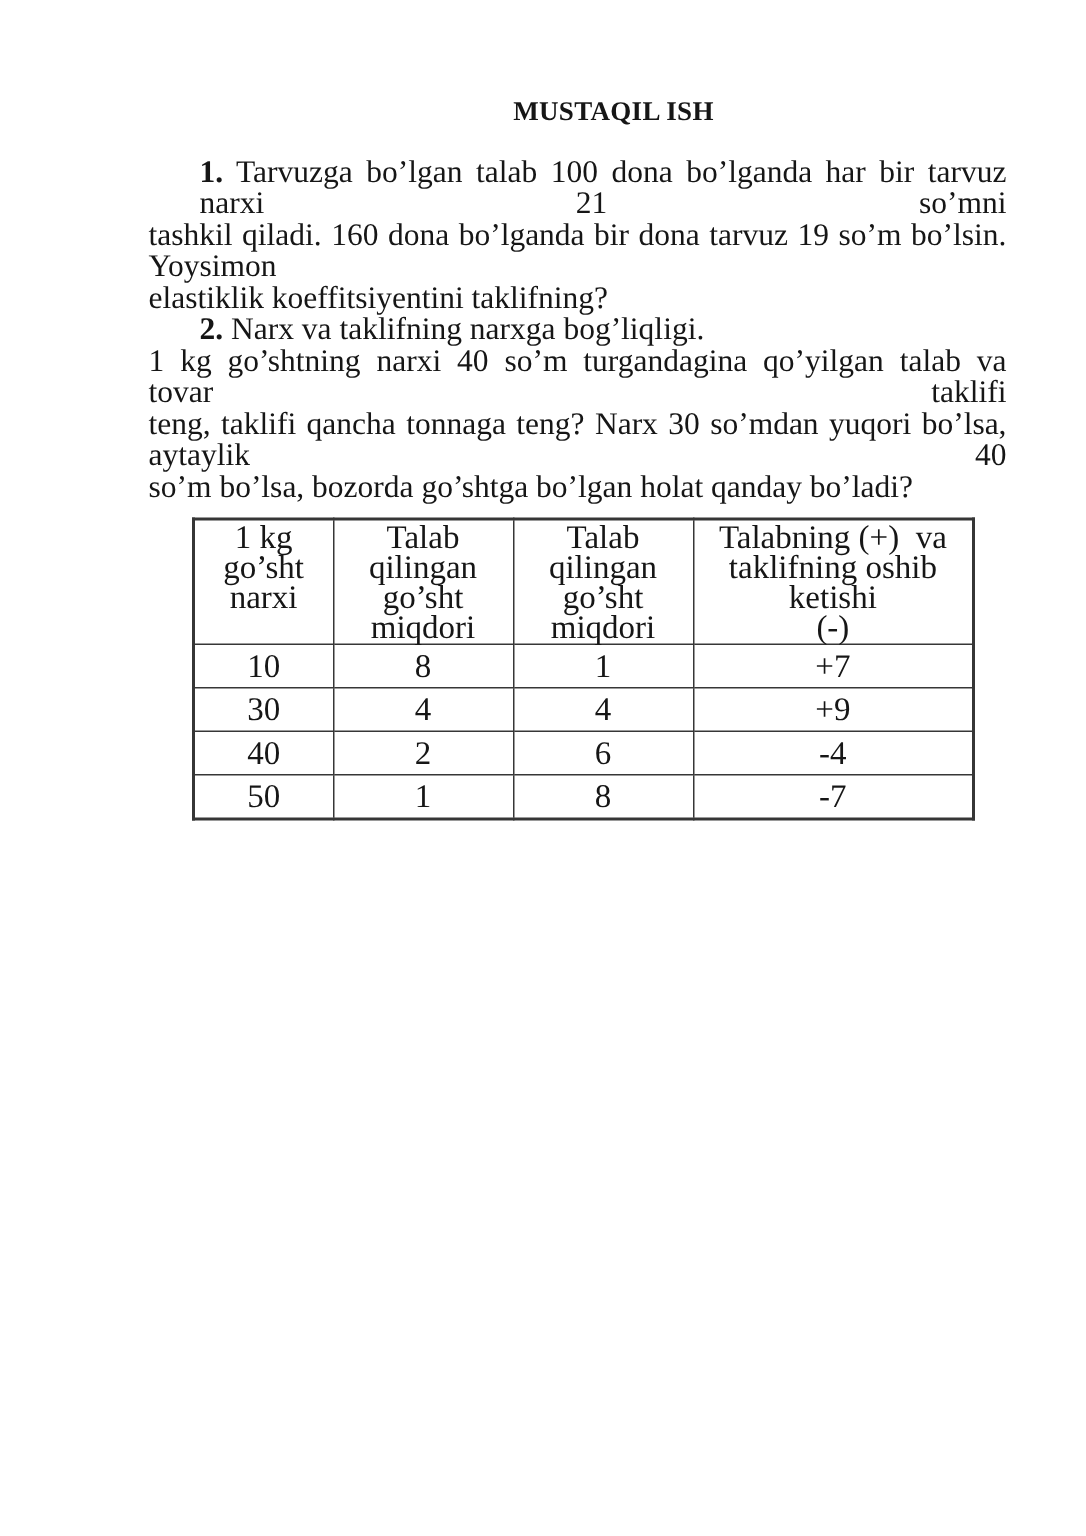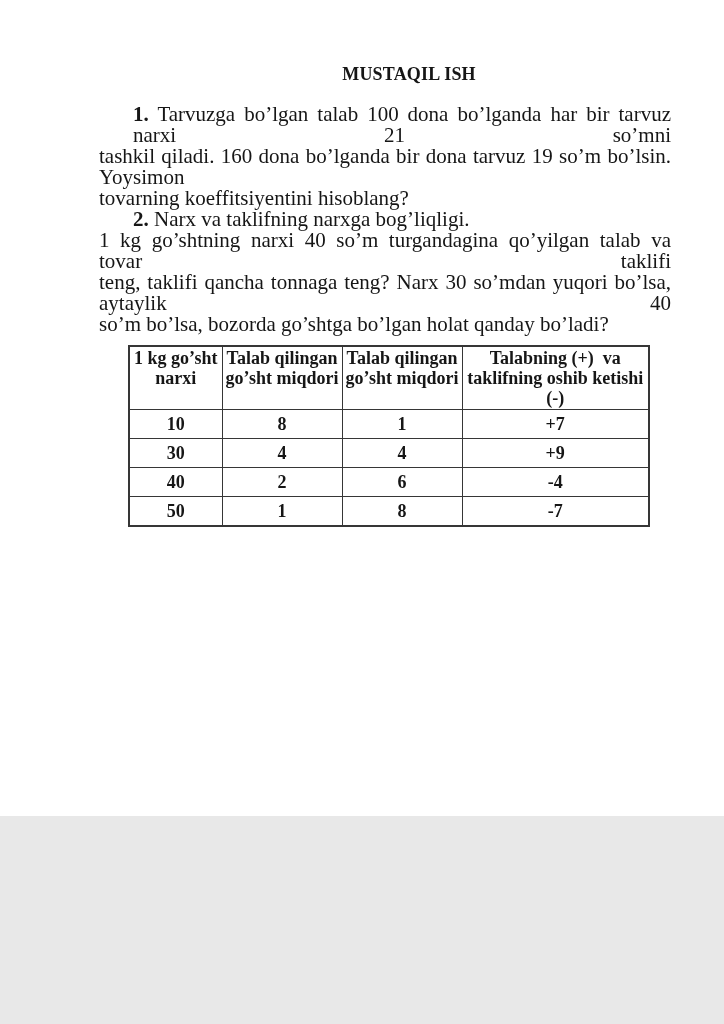--- a/index.html
+++ b/index.html
@@ -1,20 +1,20 @@
 <!DOCTYPE html>
 <html><head>
 <meta charset="utf-8">
 <style>
   * { margin: 0; padding: 0; box-sizing: border-box; }
   html, body { background: #e8e8e8; }
   .page {
     position: relative;
     width: 724px;
-    height: 816px;
+    height: 1024px;
     margin: 0 auto;
     background: #ffffff;
     font-family: "Liberation Serif", "DejaVu Serif", serif;
     color: #161616;
     overflow: hidden;
   }
   .content {
     position: absolute;
     left: 99px;
     top: 64px;
@@ -43,23 +43,23 @@
   table.datatable {
     margin-left: 29px;
     margin-top: 10px;
     width: 520px;
     border-collapse: collapse;
     border: 2px solid #363636;
     table-layout: fixed;
   }
   table.datatable th, table.datatable td {
     border: 1px solid #363636;
-    font-weight: bold;
+    font-weight: normal;
     text-align: center;
-    font-size: 18px;
+    font-size: 22px;
   }
   table.datatable th {
     height: 62px;
     vertical-align: top;
     line-height: 20px;
     padding: 1px 3px;
     white-space: pre-line;
   }
   table.datatable td {
     height: 20px;
@@ -71,21 +71,21 @@
 <body>
 
 <div class="page">
   <div class="content">
 
     <div class="title">MUSTAQIL ISH</div>
 
     <div class="p">
       <div class="line jline first-indent"><b class="num">1.</b> <span>Tarvuzga bo’lgan talab 100 dona bo’lganda har bir tarvuz narxi 21 so’mni</span></div>
       <div class="line jline">tashkil qiladi. 160 dona bo’lganda bir dona tarvuz 19 so’m bo’lsin. Yoysimon</div>
-      <div class="line lline">tovarning koeffitsiyentini hisoblang?</div>
+      <div class="line lline">elastiklik koeffitsiyentini taklifning?</div>
     </div>
 
     <div class="p">
       <div class="line lline first-indent"><b class="num">2.</b> <span>Narx va taklifning narxga bog’liqligi.</span></div>
     </div>
 
     <div class="p">
       <div class="line jline">1 kg go’shtning narxi 40 so’m turgandagina qo’yilgan talab va tovar taklifi</div>
       <div class="line jline">teng, taklifi qancha tonnaga teng? Narx 30 so’mdan yuqori bo’lsa, aytaylik &nbsp;40</div>
       <div class="line lline">so’m bo’lsa, bozorda go’shtga bo’lgan holat qanday bo’ladi?</div>

